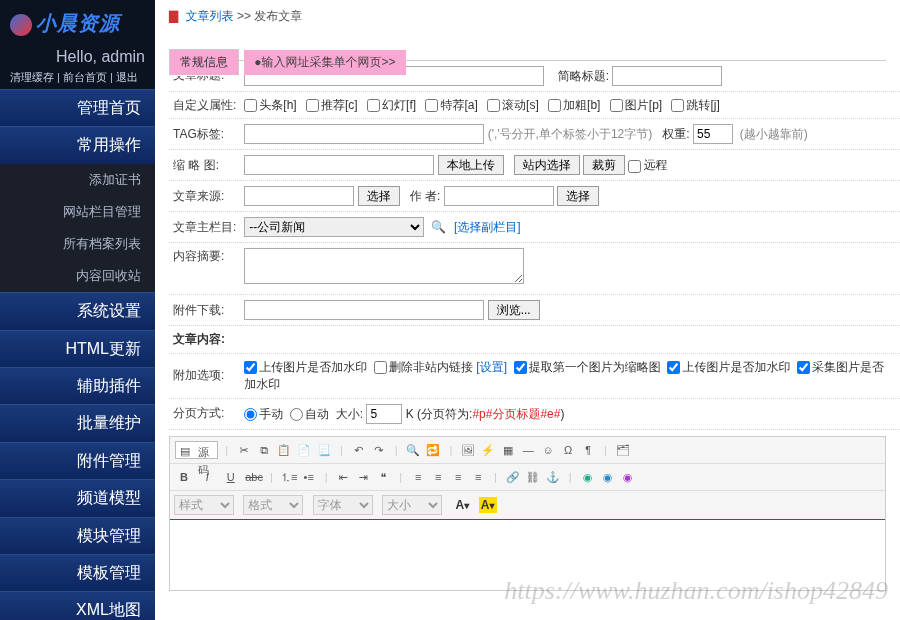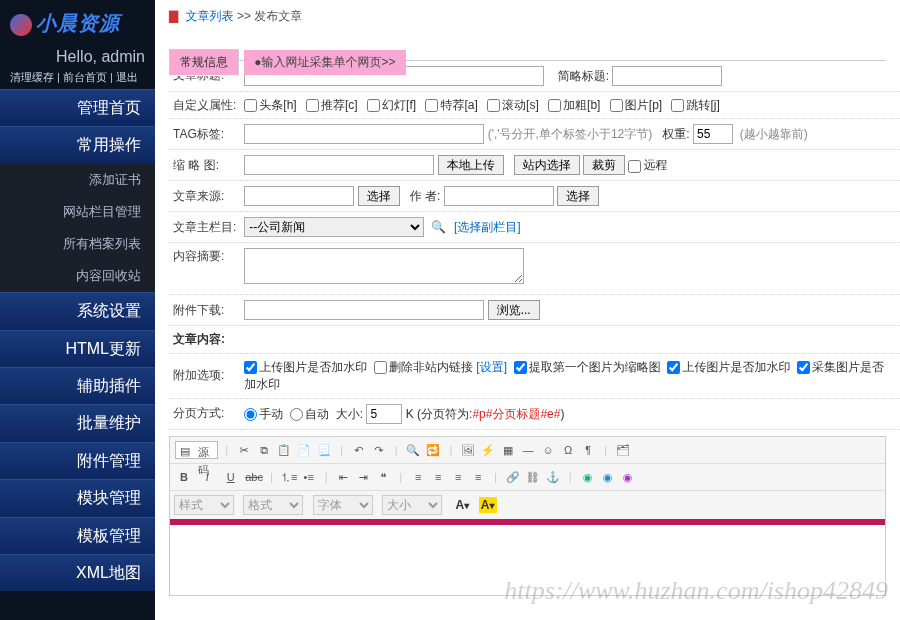--- a/index.html
+++ b/index.html
@@ -32,21 +32,21 @@
   textarea{border:1px solid #aaa;font-size:12px;padding:2px}
   .hint{color:#888}
   .section{font-weight:bold;color:#333}
   .red{color:#d22}
   .blue{color:#06c;cursor:pointer}
   .mag{color:#b80;margin:0 4px}
   .editor{margin:6px 14px 0;border:1px solid #ccc}
   .etb{background:#f5f5f5;border-bottom:1px solid #ddd;padding:3px 4px}
   .etb span{display:inline-block;width:18px;height:18px;line-height:18px;text-align:center;margin:1px;color:#555;font-size:11px;cursor:pointer;vertical-align:middle}
   .etb .sep{width:6px;color:#ccc}
-  .etb2{background:#f5f5f5;border-bottom:6px solid #be185d;padding:4px}
+  .etb2{background:#f5f5f5;border-bottom:1px solid #be185d;padding:4px}
   .etb2 select{border:1px solid #ccc;height:20px;width:60px;color:#999;margin-right:6px}
   .etb2 .ab{display:inline-block;width:18px;height:16px;line-height:16px;text-align:center;font-weight:bold;margin:0 2px}
   .earea{height:70px;background:#fff}
   .wm{position:absolute;right:12px;bottom:14px;font:italic 26px Georgia;color:rgba(120,120,120,.35);pointer-events:none}
   .cbwrap{white-space:nowrap;display:inline-block;margin-right:6px}
 </style>
 </head>
 <body>
 
 <div class="sidebar">
@@ -61,20 +61,21 @@
     <div>添加证书</div>
     <div>网站栏目管理</div>
     <div>所有档案列表</div>
     <div>内容回收站</div>
   </div>
   <div class="navhdr">系统设置</div>
   <div class="navhdr">HTML更新</div>
   <div class="navhdr">辅助插件</div>
   <div class="navhdr">批量维护</div>
   <div class="navhdr">附件管理</div>
+  <div class="navhdr">频道模型</div>
   <div class="navhdr">模块管理</div>
   <div class="navhdr">模板管理</div>
   <div class="navhdr">XML地图</div>
 </div>
 
 <div class="main">
   <div class="crumb">
     <span class="ic">▇</span>
     <span class="blue">文章列表</span>
     <span>&gt;&gt;</span>

